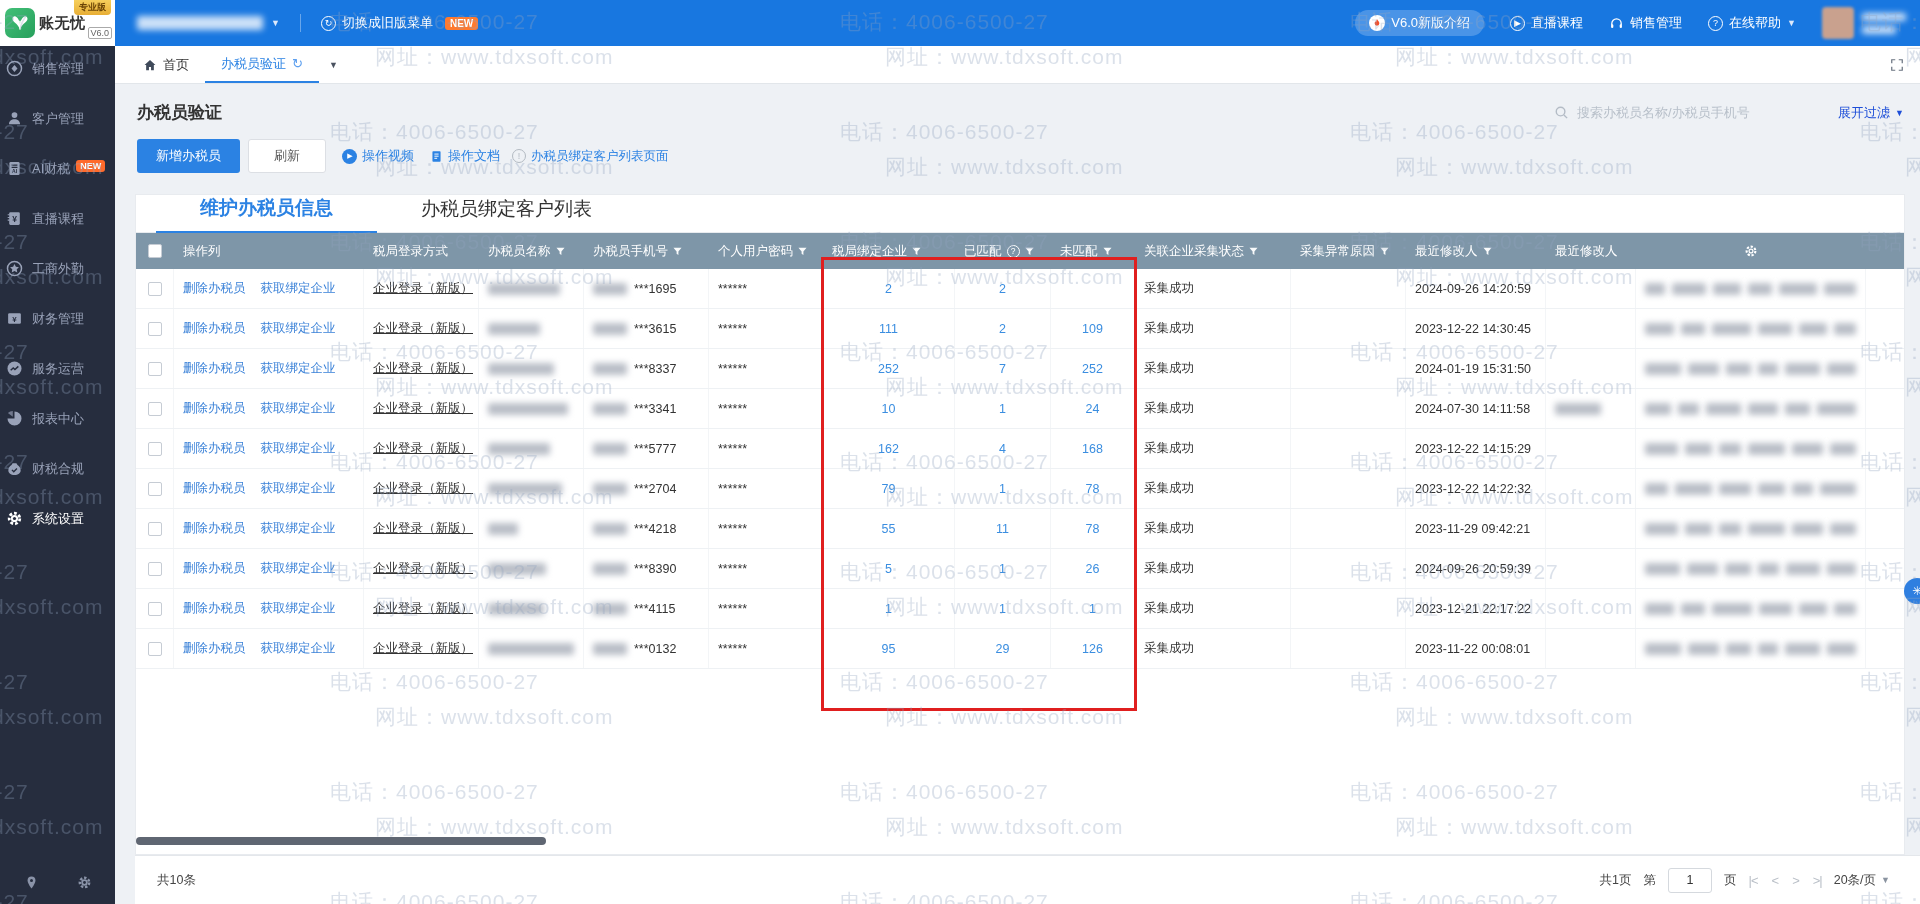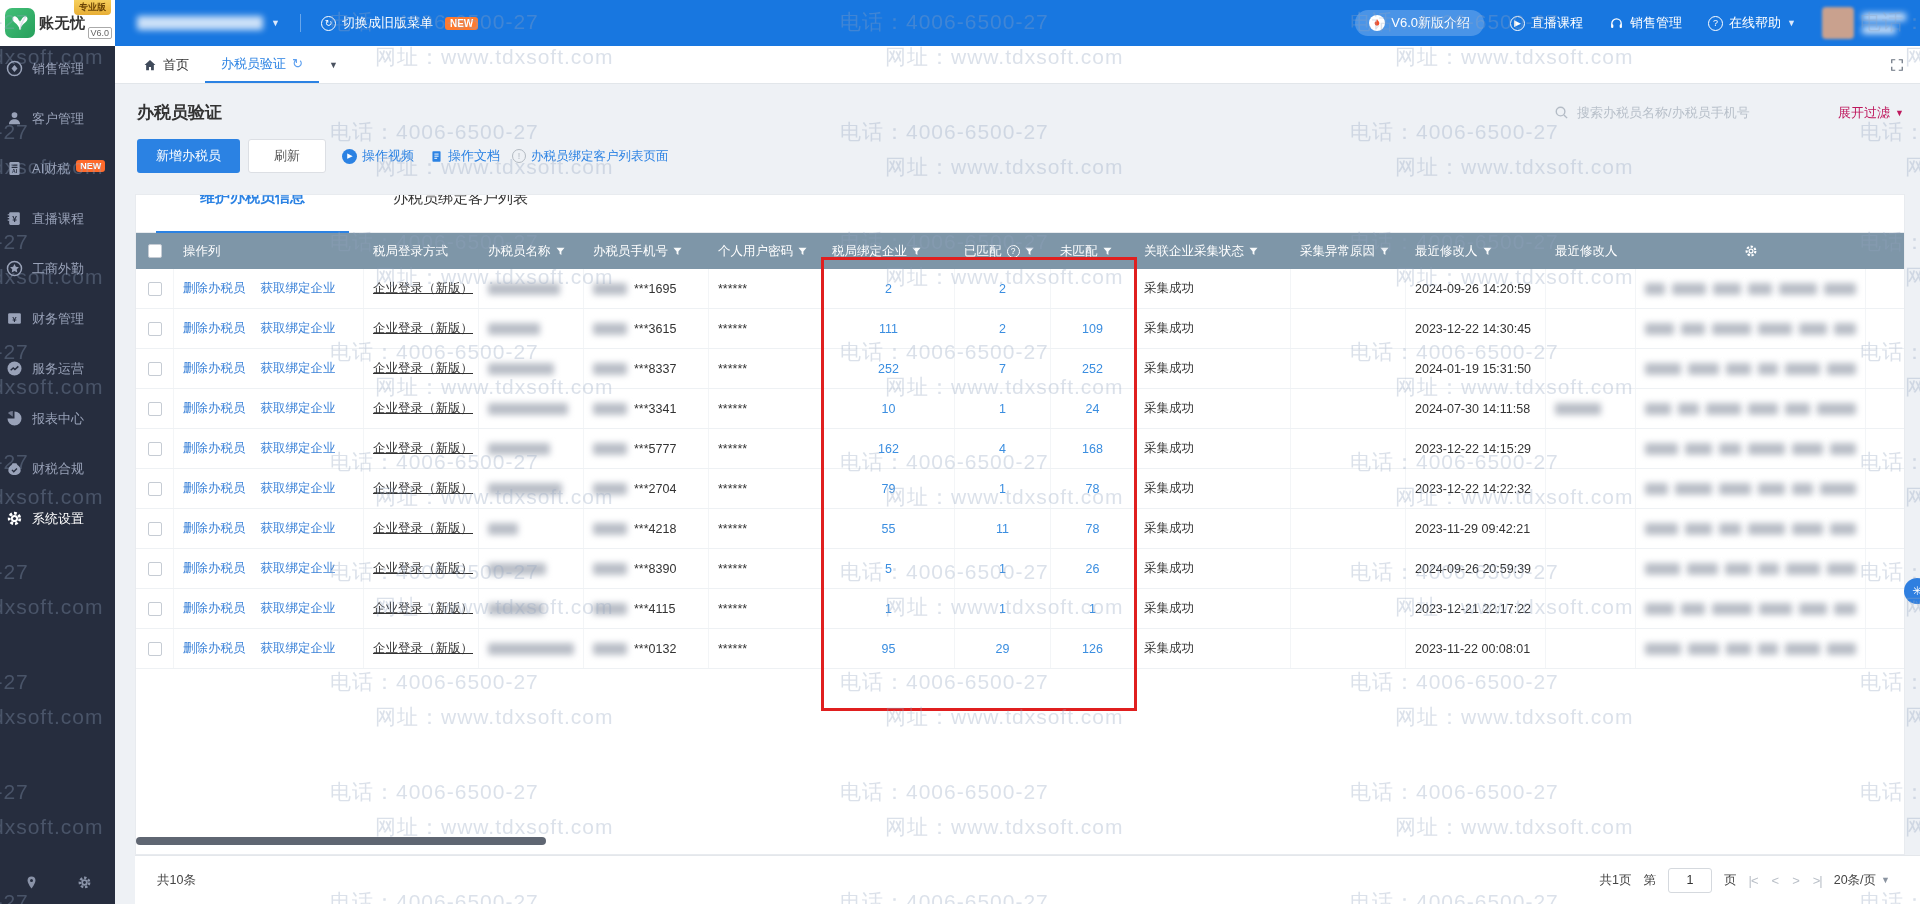--- a/index.html
+++ b/index.html
@@ -43,34 +43,34 @@
   .tab{display:flex;align-items:center;gap:6px;height:100%;padding:0 16px;font-size:13px;color:#333;cursor:pointer}
   .tab.active{color:#2b82e3;border-bottom:2px solid #2b82e3}
   .refresh-ic{color:#5ea0ef;font-size:13px}
   .tab-caret{margin-left:10px;color:#4a5260;font-size:9px;cursor:pointer}
   .tab-expand{margin-left:auto;margin-right:16px;cursor:pointer;display:flex}
   .page-head{display:flex;align-items:center;padding:17px 16px 0 22px}
   .page-title{font-size:17px;font-weight:700;color:#333}
   .search-box{margin-left:auto;display:flex;align-items:center;gap:8px;width:268px}
   .search-box input{border:none;outline:none;background:transparent;font-size:13px;color:#555;width:230px}
   .search-box input::placeholder{color:#b7bfc9}
-  .expand-filter{color:#be185d;font-size:13px;margin-left:16px;display:flex;align-items:center;gap:5px;cursor:pointer}
+  .expand-filter{color:#1d4ed8;font-size:13px;margin-left:16px;display:flex;align-items:center;gap:5px;cursor:pointer}
   .sm-caret{font-size:9px}
   .toolbar{display:flex;align-items:center;margin:15px 16px 0 22px}
   .btn-primary{background:#2b82e3;color:#fff;font-size:13px;padding:8px 19px;border:none;border-radius:3px;cursor:pointer}
   .btn-default{background:#fff;color:#555;font-size:13px;padding:7px 25px;border:1px solid #dcdfe4;border-radius:3px;margin-left:8px;cursor:pointer}
   .link-blue{color:#2b82e3;font-size:13px;display:flex;align-items:center;gap:5px;margin-left:16px}
   .play-circ{width:15px;height:15px;background:#2b82e3;border-radius:50%;display:inline-flex;align-items:center;justify-content:center;color:#fff;font-size:7px;padding-left:1px}
   .hint{color:#9aa1aa;font-size:12.5px;display:flex;align-items:center;gap:5px;margin-left:12px;white-space:nowrap}
   .hint .circ{border-color:#b3bac2;color:#b3bac2;width:14px;height:14px}
   .hint a{color:#2b82e3}
   
   .card{position:absolute;left:20px;right:15px;top:148px;bottom:49px;background:#fff;border:1px solid #e8ebef;overflow:hidden}
   .card-tabs{height:38px;border-bottom:1px solid #e8ebef;display:flex;align-items:flex-end;padding-left:20px}
-  .ctab{padding:0 44px 24px;font-size:15px;color:#333;cursor:pointer}
+  .ctab{padding:0 44px 10px;font-size:19px;color:#333;cursor:pointer}
   .ctab.active{color:#2b82e3;font-weight:600;border-bottom:2px solid #2b82e3;margin-bottom:-1px}
   .table-wrap{position:relative;
     --cols:38px 190px 115px 105px 125px 114px 132px 96px 84px 156px 115px 140px 90px 230px 40px}
   .thead,.trow{display:grid;grid-template-columns:var(--cols);align-items:center}
   .thead{background:#7e96a8;height:36px;color:#fff;font-size:12.5px}
   .hcell{padding:0 9px;display:flex;align-items:center;gap:5px;white-space:nowrap;overflow:hidden;height:100%}
   .funnel{color:rgba(255,255,255,.95);display:inline-flex;cursor:pointer}
   .help-circ{width:13px;height:13px;border:1px solid #fff;border-radius:50%;display:inline-flex;align-items:center;justify-content:center;font-size:8.5px;cursor:pointer}
   .trow{height:40px;background:#fff;border-bottom:1px solid #eef1f4;font-size:12.5px;color:#333}
   .tcell{padding:0 9px;display:flex;align-items:center;gap:7px;height:100%;white-space:nowrap;overflow:hidden;border-right:1px solid #f3f5f7}

